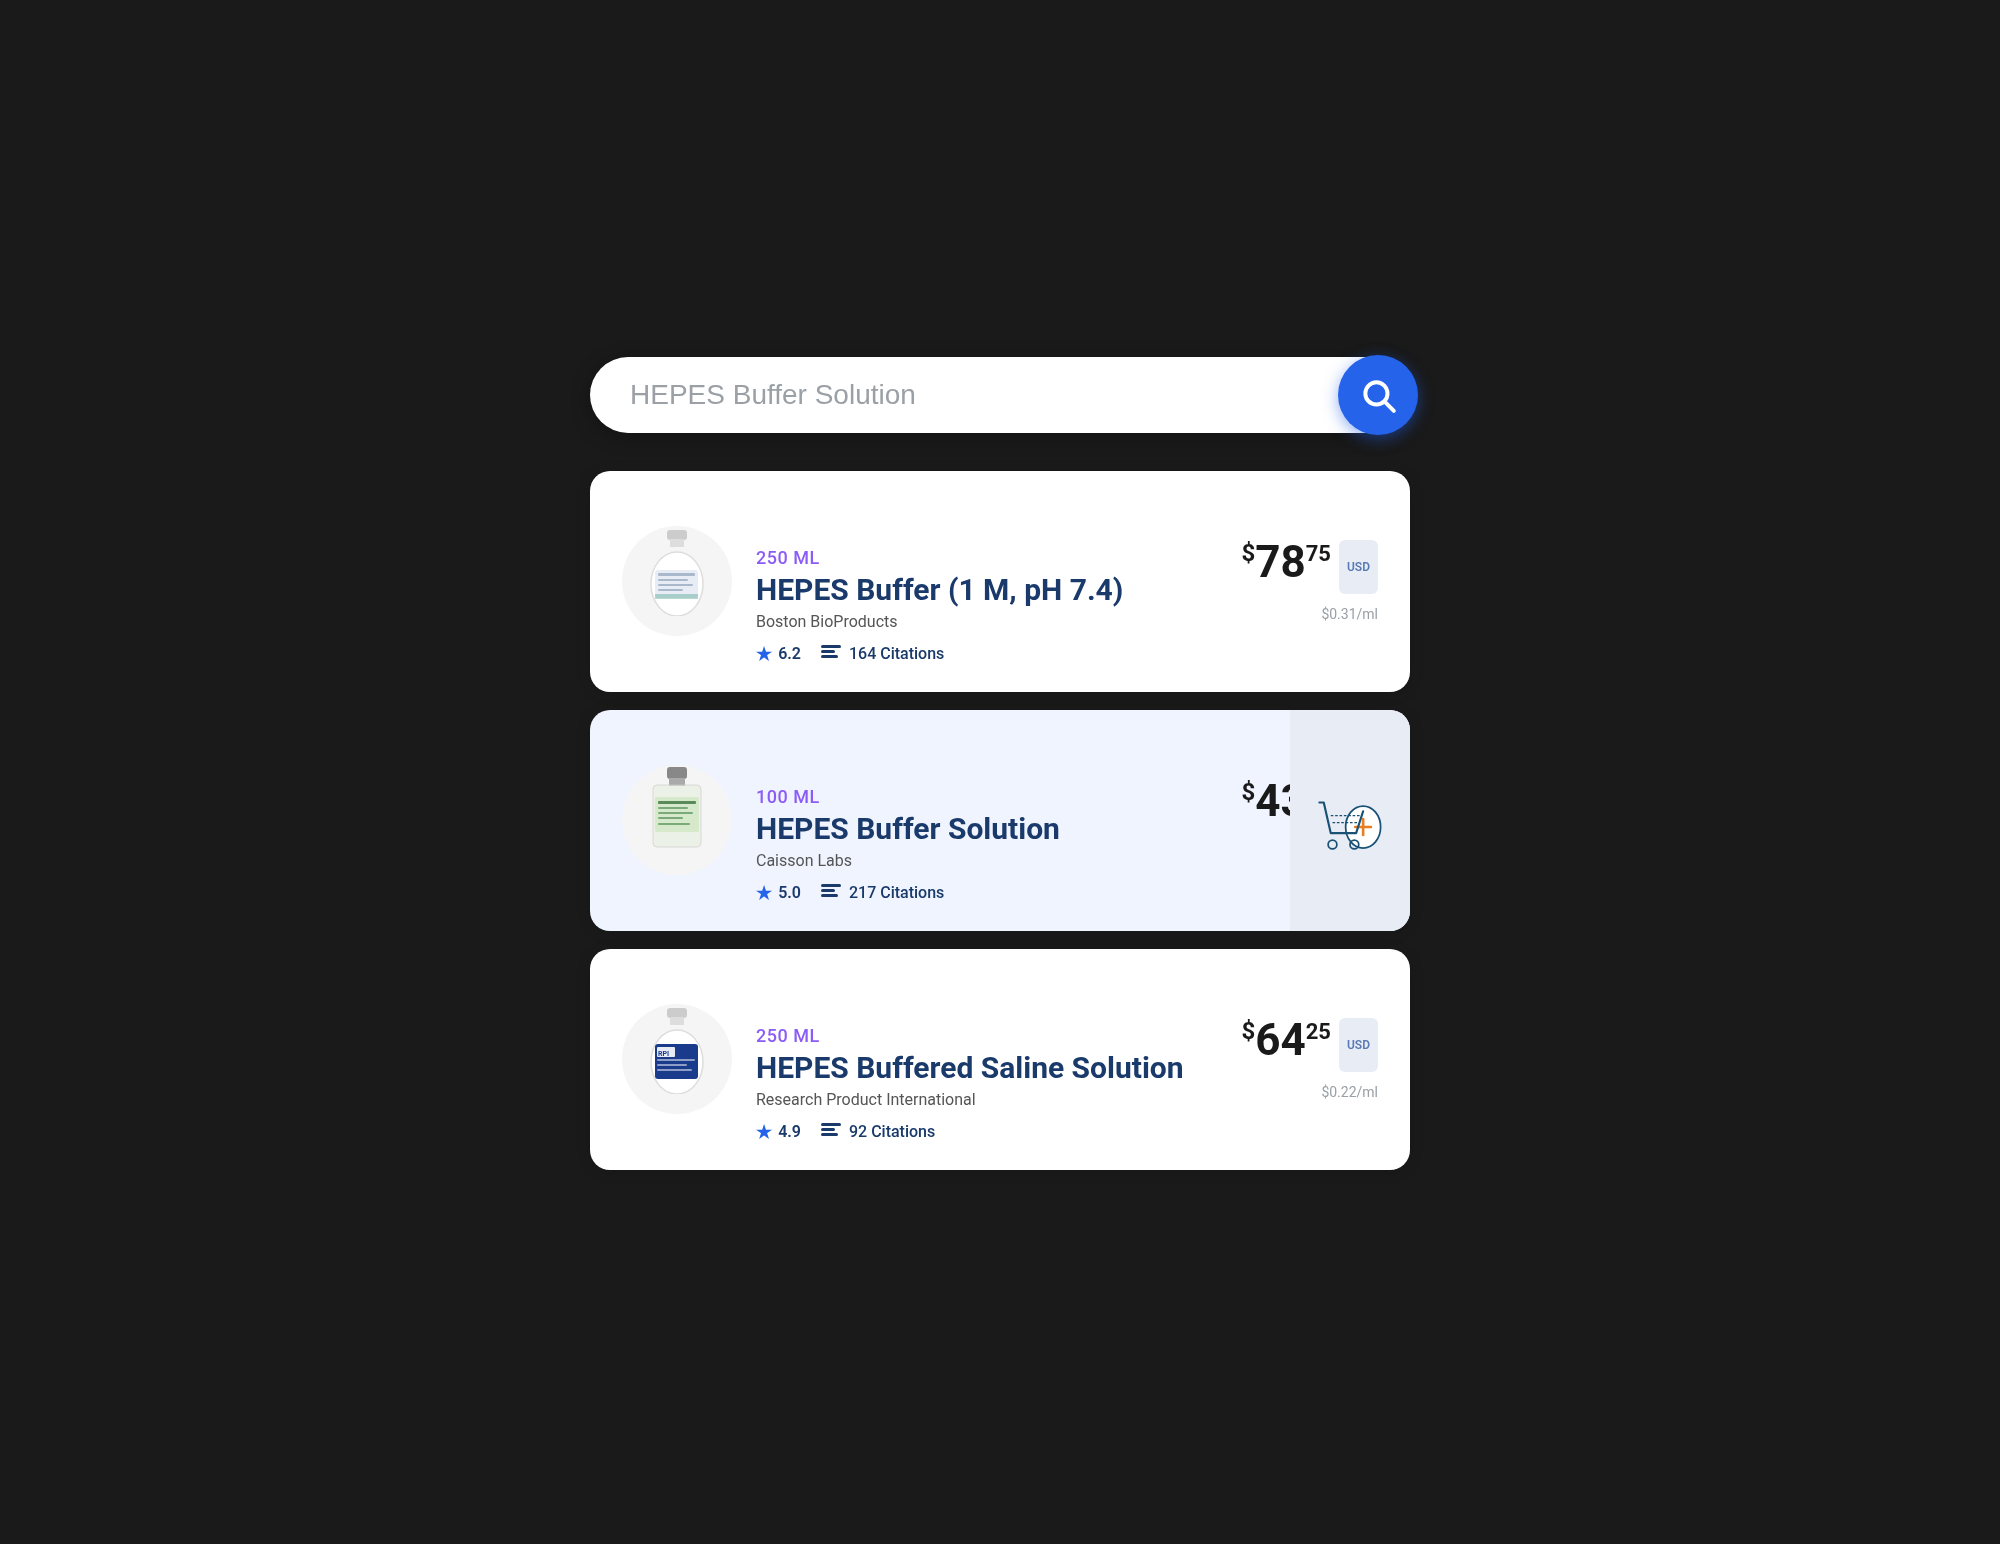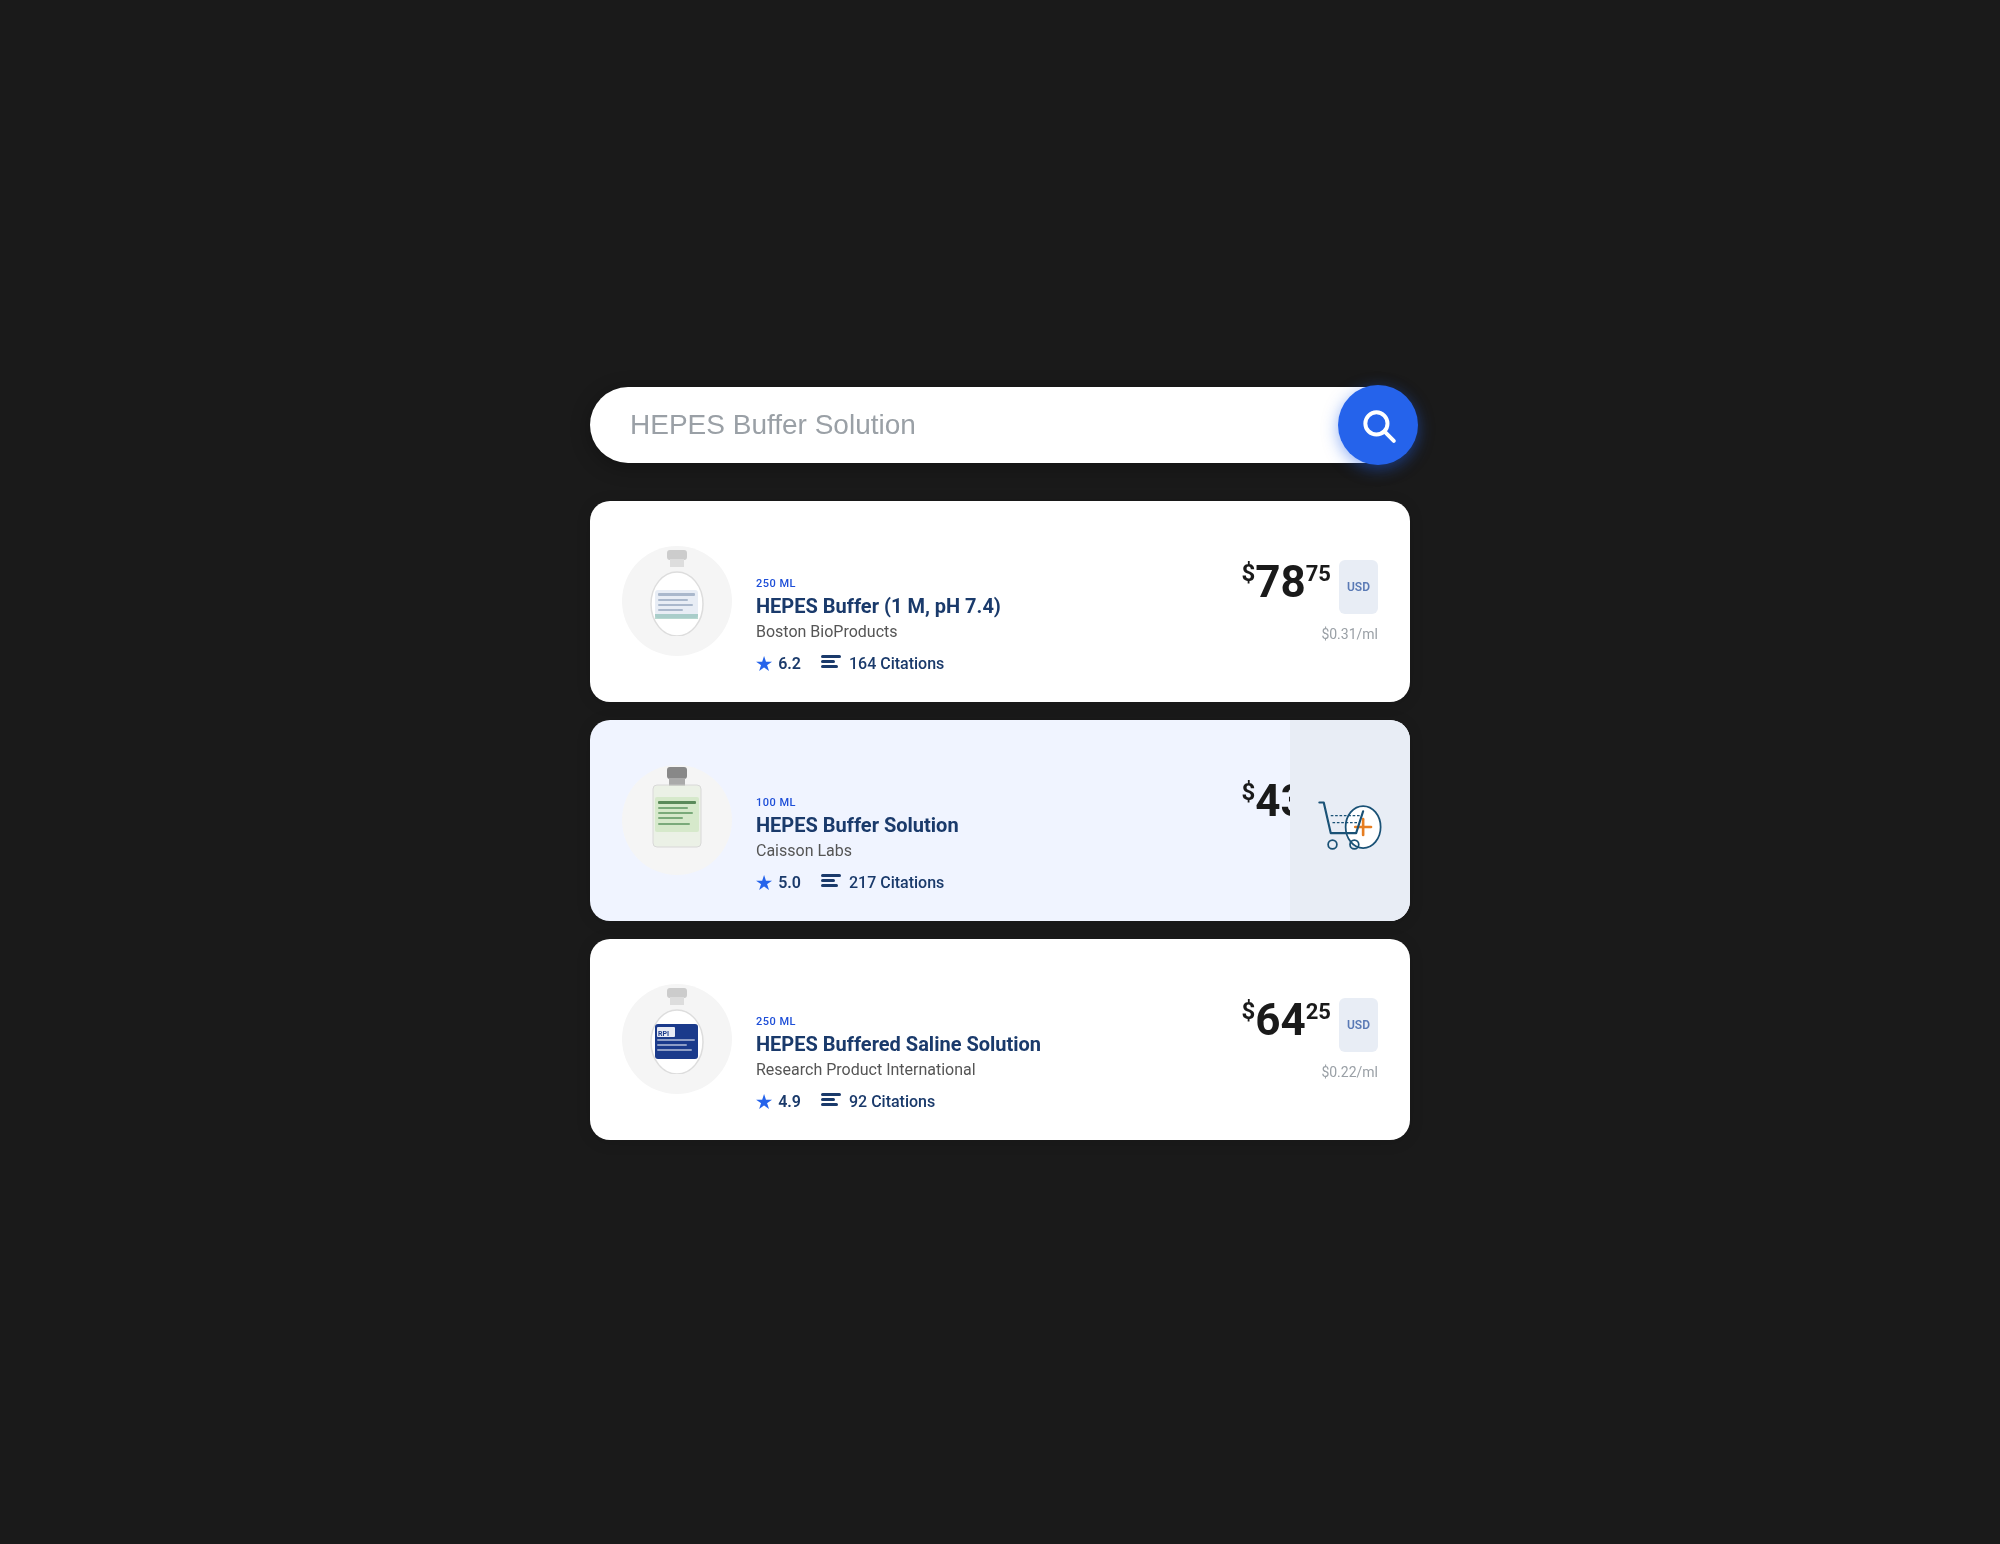--- a/index.html
+++ b/index.html
@@ -94,31 +94,31 @@
       justify-content: center;
       flex-shrink: 0;
       overflow: hidden;
     }
 
     .product-info {
       flex: 1;
     }
 
     .volume-label {
-      font-size: 11px;
-      color: #1d4ed8;
+      font-size: 18px;
+      color: #8b5cf6;
       font-weight: 500;
       text-transform: uppercase;
       letter-spacing: 0.5px;
       margin-bottom: 4px;
       margin-top: 48px;
     }
 
     .product-name {
-      font-size: 20px;
+      font-size: 30px;
       font-weight: 700;
       color: #1a3a6b;
       margin-bottom: 4px;
       line-height: 1.2;
     }
 
     .product-vendor {
       font-size: 16px;
       color: #555;
       margin-bottom: 12px;

